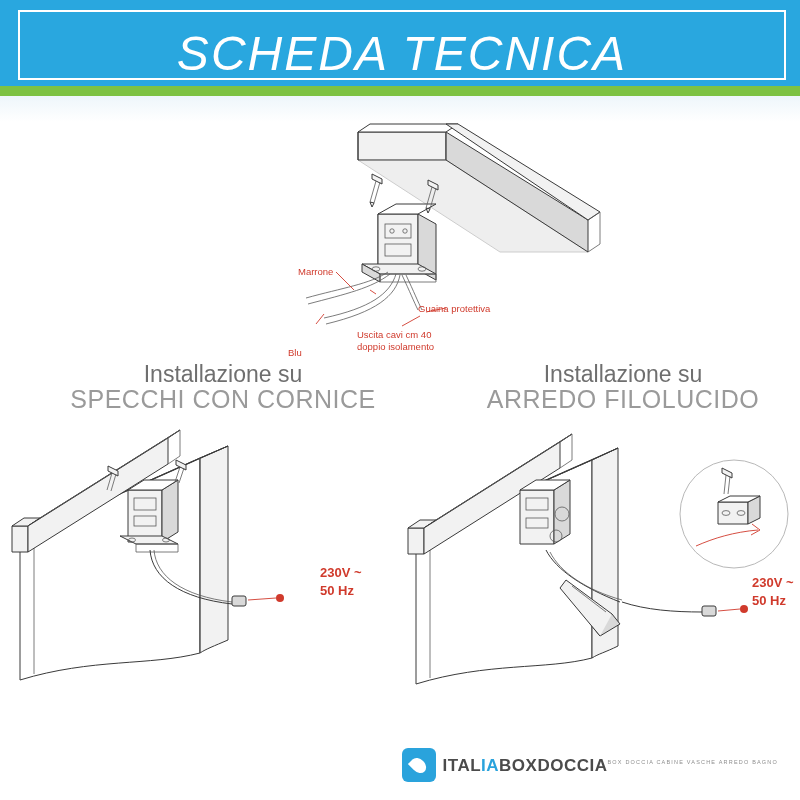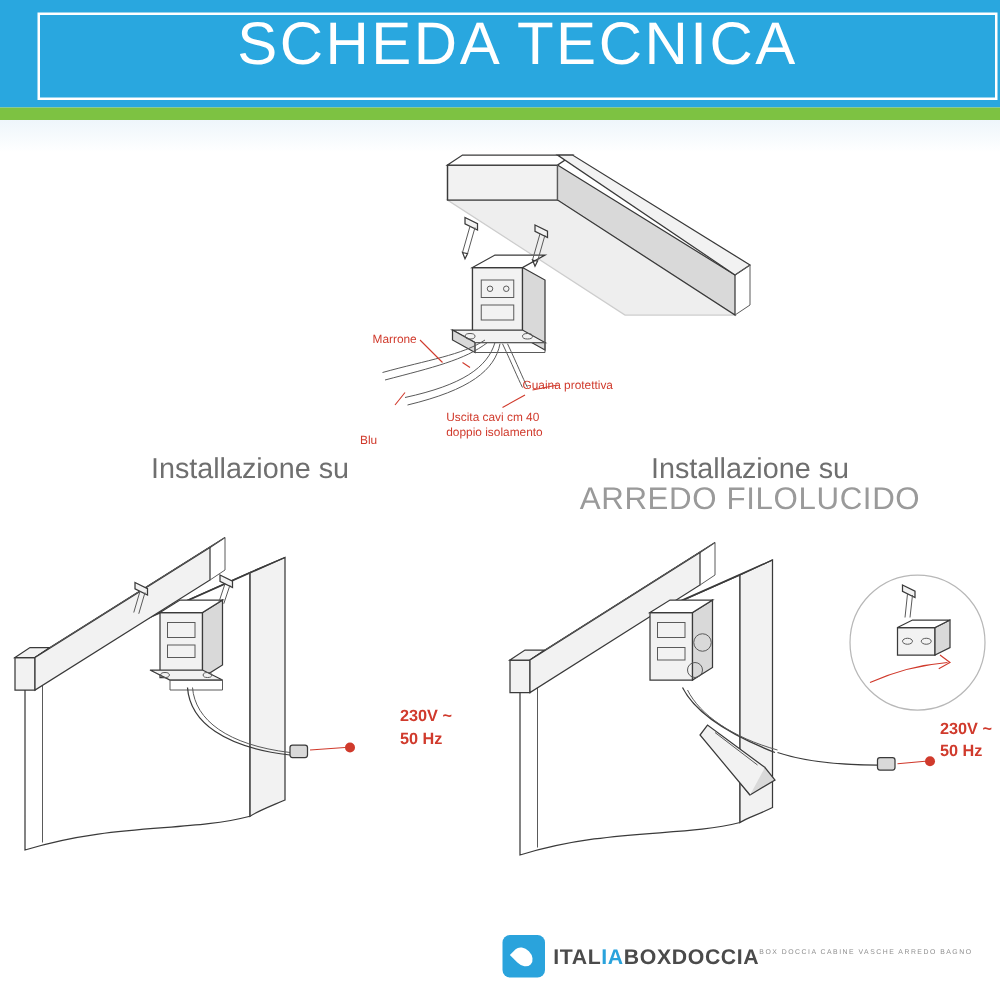--- a/index.html
+++ b/index.html
@@ -14,23 +14,23 @@
     position:absolute;left:0;top:0;width:800px;height:800px;
     background:#ffffff;
   }
 
   
   .header-band{
     position:absolute;left:0;top:0;width:800px;height:86px;
     background:#29a7df;
   }
   .header-inner{
-    position:absolute;left:30px;top:10px;width:764px;height:66px;
+    position:absolute;left:18px;top:10px;width:764px;height:66px;
     border:2px solid #ffffff;
-    display:flex;align-items:flex-start;justify-content:center;
+    display:flex;align-items:flex-end;justify-content:center;font-style:italic;
   }
   .header-title{
     color:#ffffff;
     font-size:48px;
     letter-spacing:2px;
     font-weight:400;
     line-height:1;
     white-space:nowrap;
   }
   .green-band{
@@ -58,20 +58,21 @@
     line-height:1.25;
     white-space:nowrap;
   }
 
   
   .sec-title{
     position:absolute;
     text-align:center;
     color:#8c8c8c;
     line-height:1.05;
+    padding-left:23px;
   }
   .sec-title .l1{
     display:block;
     font-size:23px;
     color:#6f6f6f;
   }
   .sec-title .l2{
     display:block;
     font-size:25px;
     letter-spacing:0.5px;
@@ -191,20 +192,21 @@
 
     <div class="lbl" style="left:48px;top:155px;">Marrone</div>
     <div class="lbl" style="left:38px;top:212px;margin-top:24px;">Blu</div>
     <div class="lbl" style="left:168px;top:192px;">Guaina protettiva</div>
     <div class="lbl" style="left:107px;top:218px;">Uscita cavi cm 40</div>
     <div class="lbl" style="left:107px;top:230px;">doppio isolamento</div>
   </div>
 
   <div class="sec-title" style="left:0px;top:362px;width:400px;">
     <span class="l1">Installazione su</span>
+    <span class="l2">SPECCHI CON CORNICE</span>
   </div>
 
   <div class="sec-title" style="left:400px;top:362px;width:400px;">
     <span class="l1">Installazione su</span>
     <span class="l2">ARREDO FILOLUCIDO</span>
   </div>
 
   <div style="position:absolute;left:0px;top:418px;width:400px;height:320px;">
     <svg width="400" height="320" viewBox="0 0 400 320">
 

